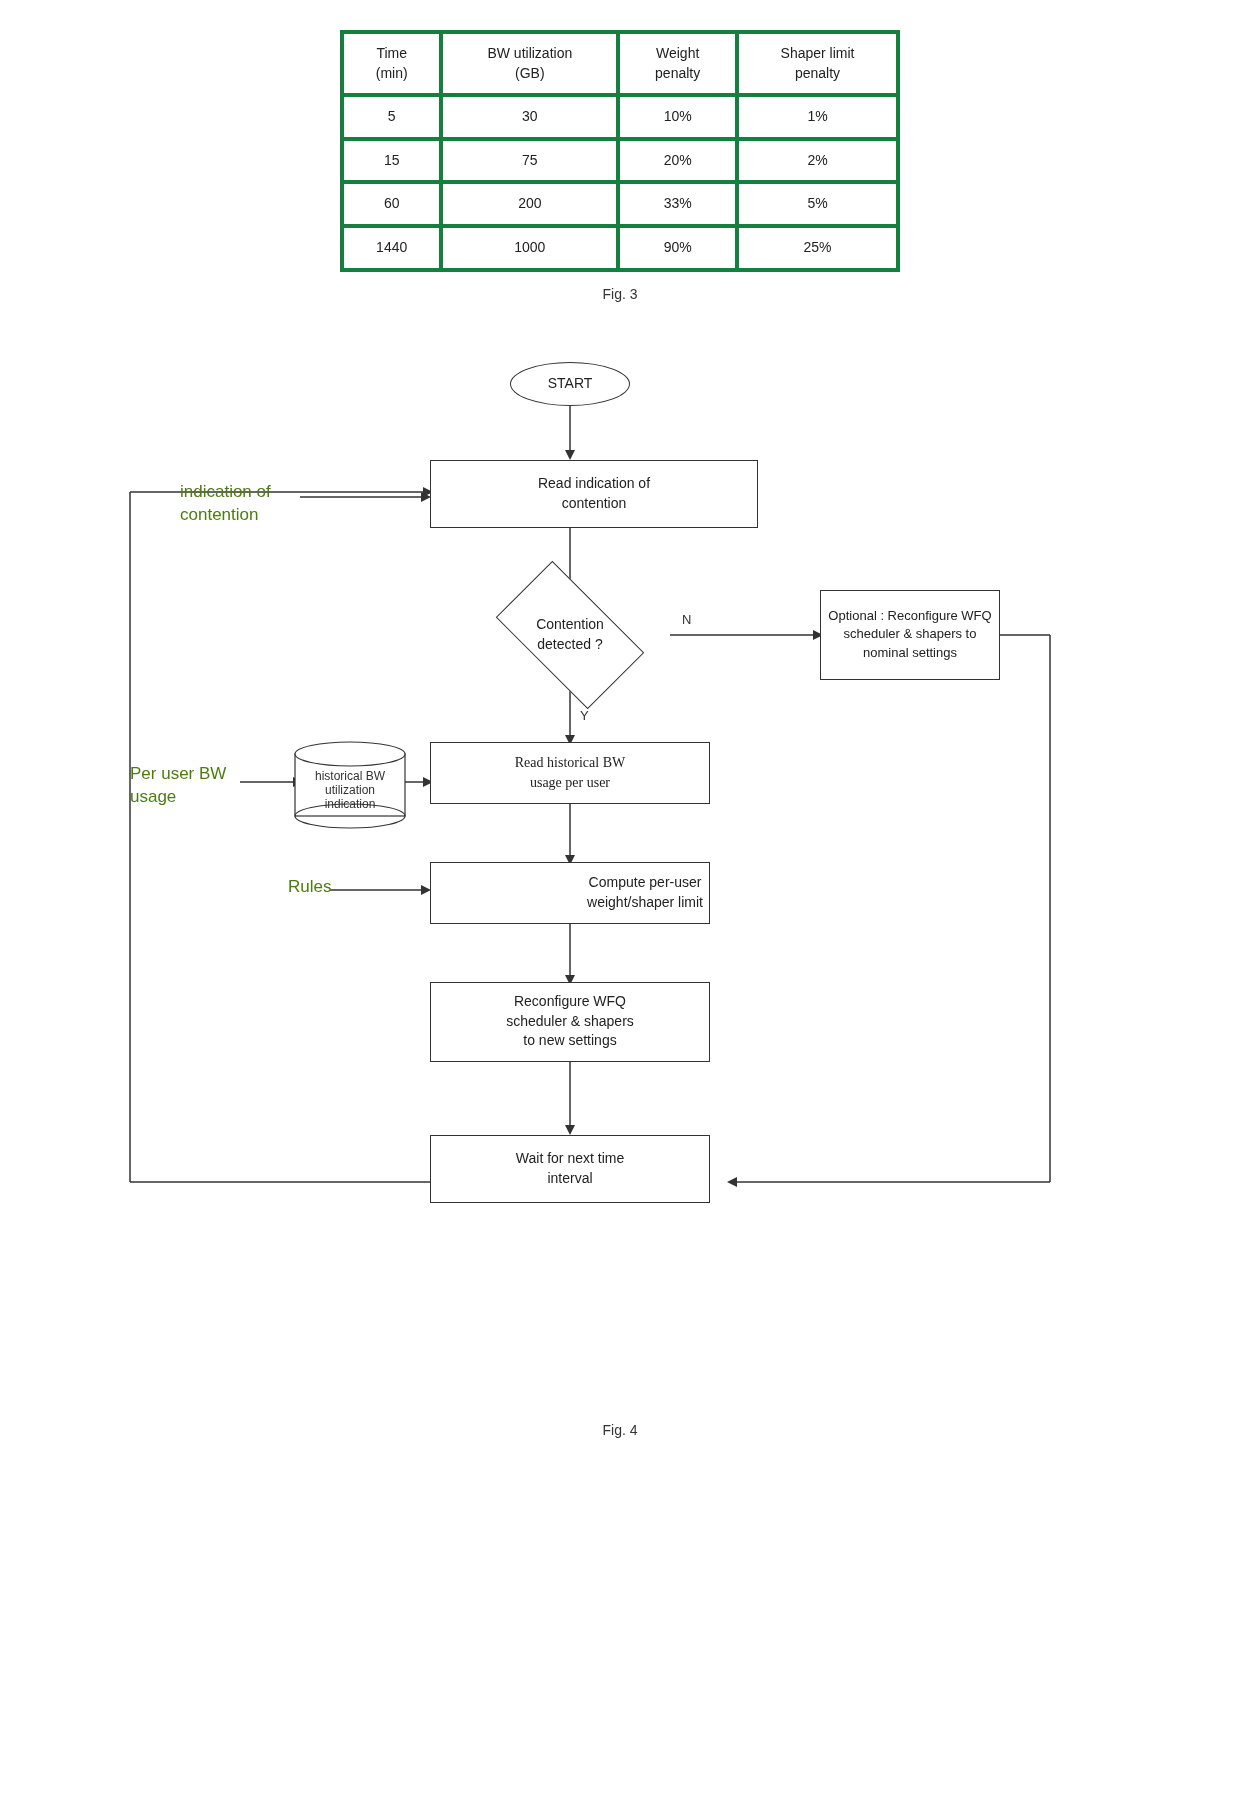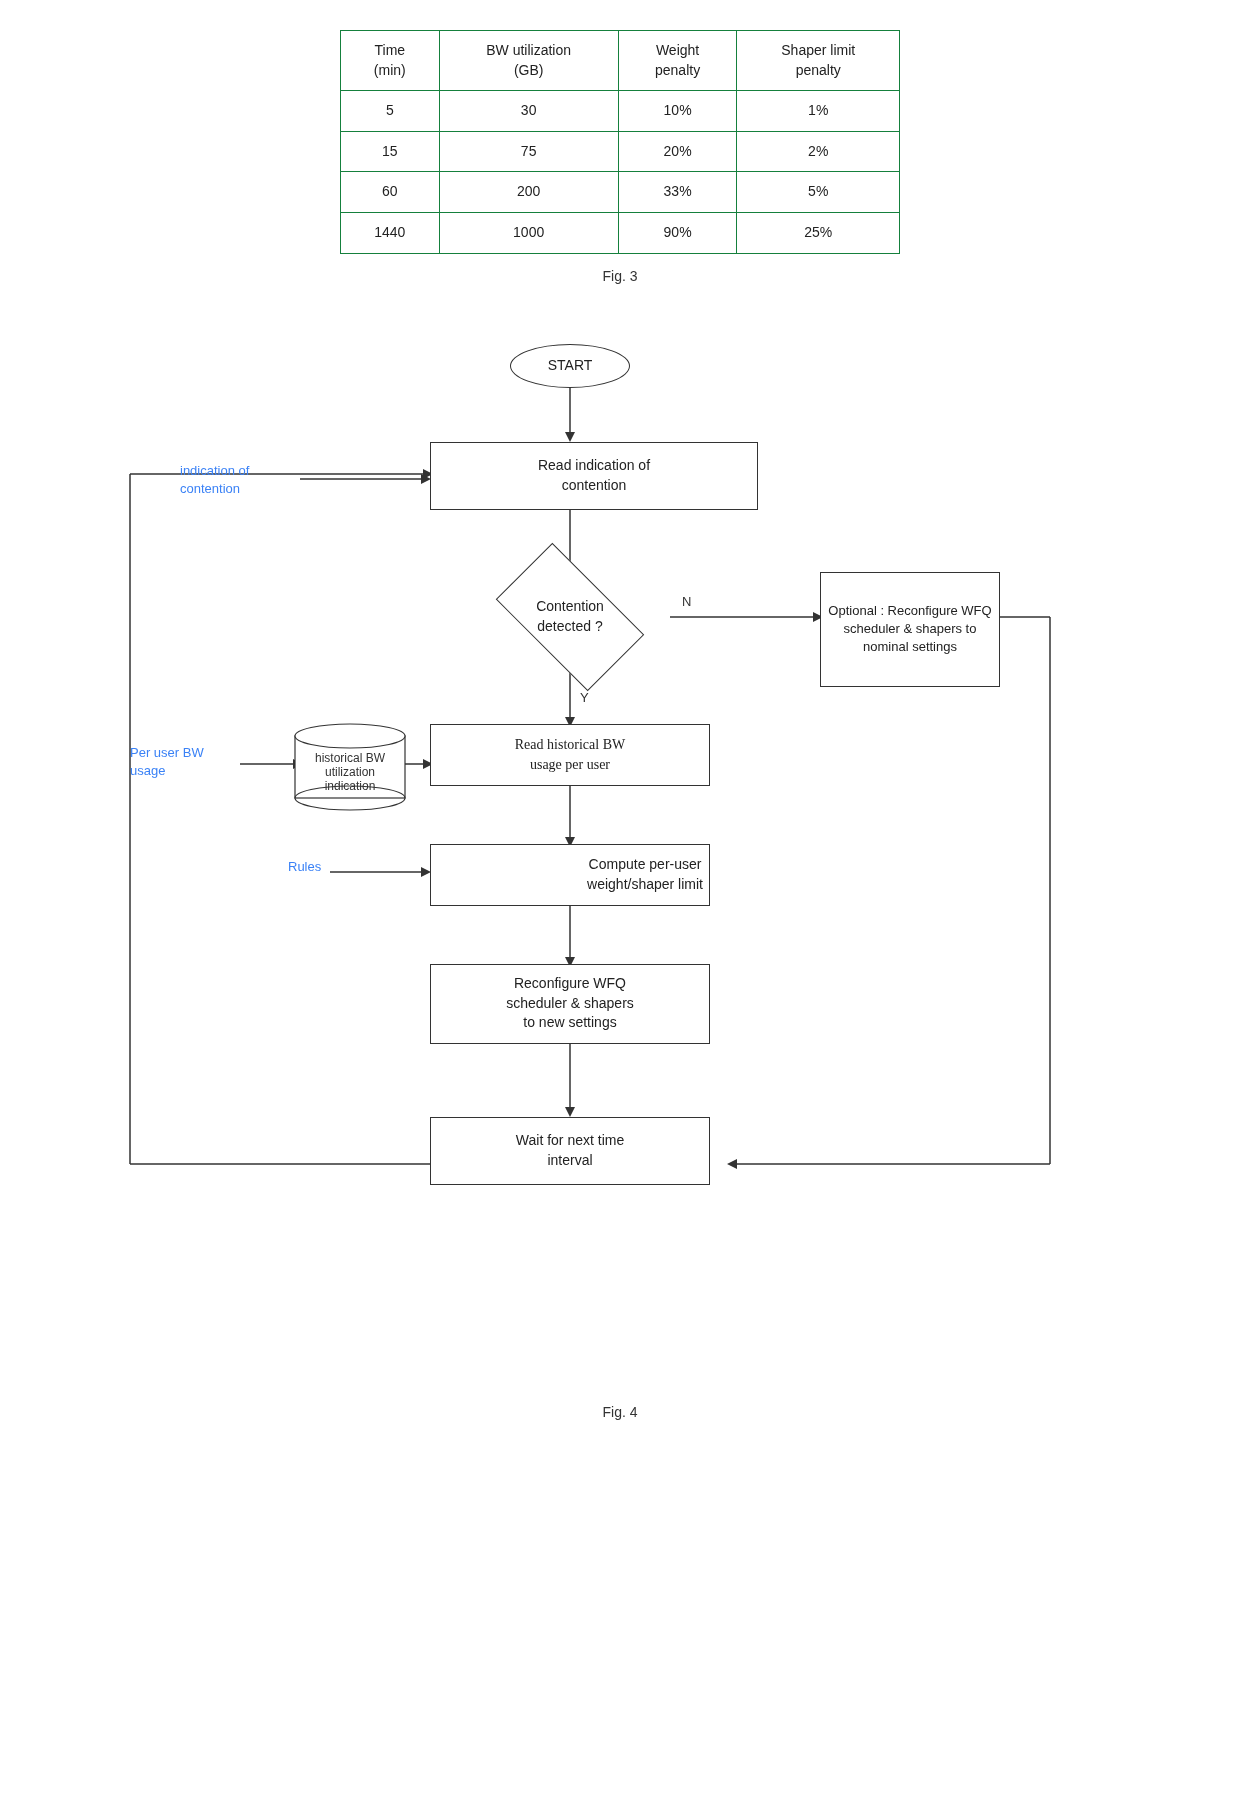--- a/index.html
+++ b/index.html
@@ -20,21 +20,21 @@
       padding-top: 30px;
       padding-bottom: 10px;
     }
 
     .data-table {
       border-collapse: collapse;
       width: 560px;
     }
 
     .data-table th, .data-table td {
-      border: 1px solid #15803d;
+      border: 4px solid #15803d;
       padding: 10px 16px;
       text-align: center;
       font-size: 14px;
       line-height: 1.4;
     }
 
     .data-table th {
       font-weight: normal;
     }
 
@@ -103,22 +103,22 @@
       top: 0;
       left: 0;
       width: 100%;
       height: 100%;
       pointer-events: none;
       overflow: visible;
     }
 
     .fc-label {
       position: absolute;
-      font-size: 13px;
-      color: #3b82f6;
+      font-size: 17px;
+      color: #4d7c0f;
     }
   </style>
 </head>
 <body>
 
 <div class="table-section">
   <table class="data-table">
     <thead>
       <tr>
         <th>Time<br>(min)</th>
@@ -221,21 +221,21 @@
 
     <div style="position:absolute; left:415px; top:248px; width:170px; height:90px;">
       <div class="fc-shape fc-diamond" style="left:20px; top:5px; width:130px; height:80px; border:1px solid #333;">
       </div>
       <div class="fc-diamond-text" style="left:0; top:0; width:170px; height:90px; font-size:14px; pointer-events:none;">
         <span style="white-space:pre-line;">Contention
 detected ?</span>
       </div>
     </div>
 
-    <div class="fc-shape fc-rect" style="left:750px; top:248px; width:180px; height:115px; padding:6px; font-size:13px;">
+    <div class="fc-shape fc-rect" style="left:750px; top:248px; width:180px; height:90px; padding:6px; font-size:13px;">
       <span style="white-space:pre-line;">Optional : Reconfigure WFQ
 scheduler &amp; shapers to
 nominal settings</span>
     </div>
 
     <svg style="position:absolute; left:225px; top:400px; width:110px; height:82px; overflow:visible;">
 
       <rect x="0" y="12" width="110" height="62" fill="white" stroke="#333" stroke-width="1.2"></rect>
 
       <ellipse cx="55" cy="12" rx="55" ry="12" fill="white" stroke="#333" stroke-width="1.2"></ellipse>

